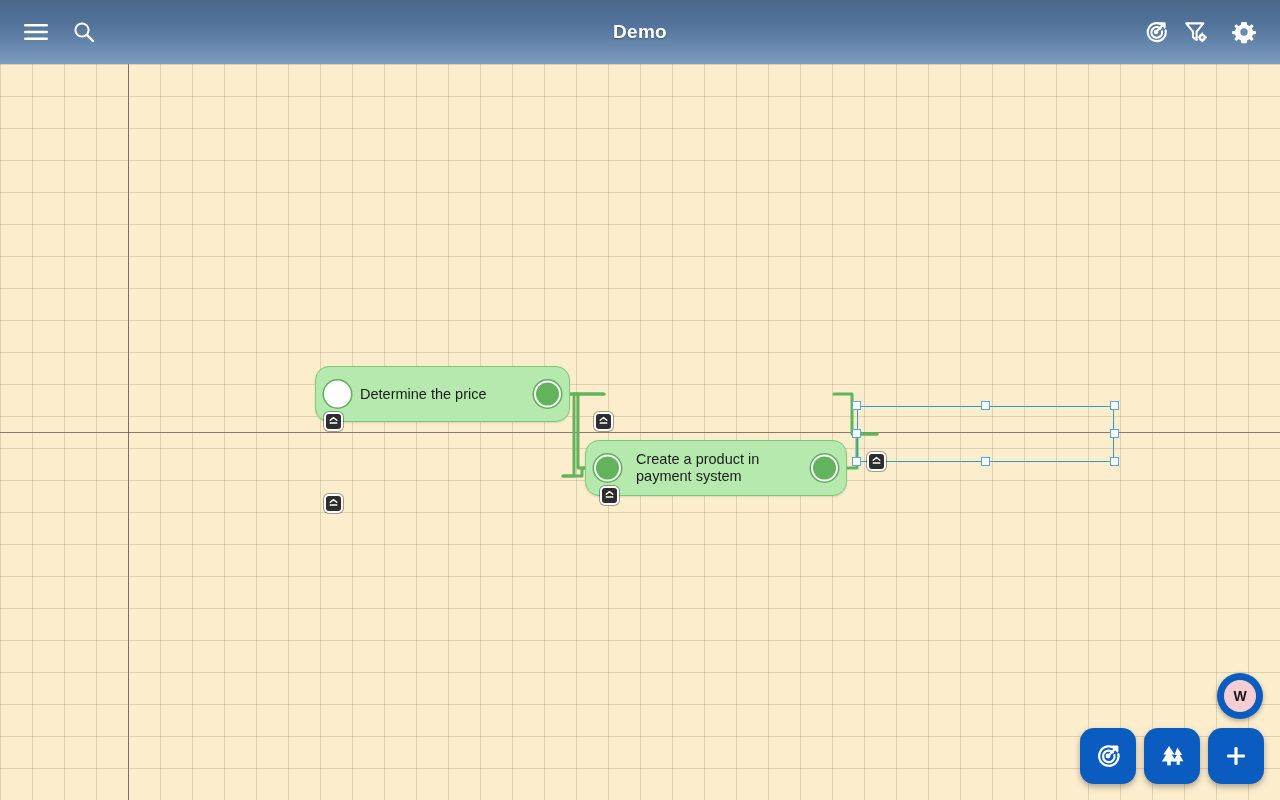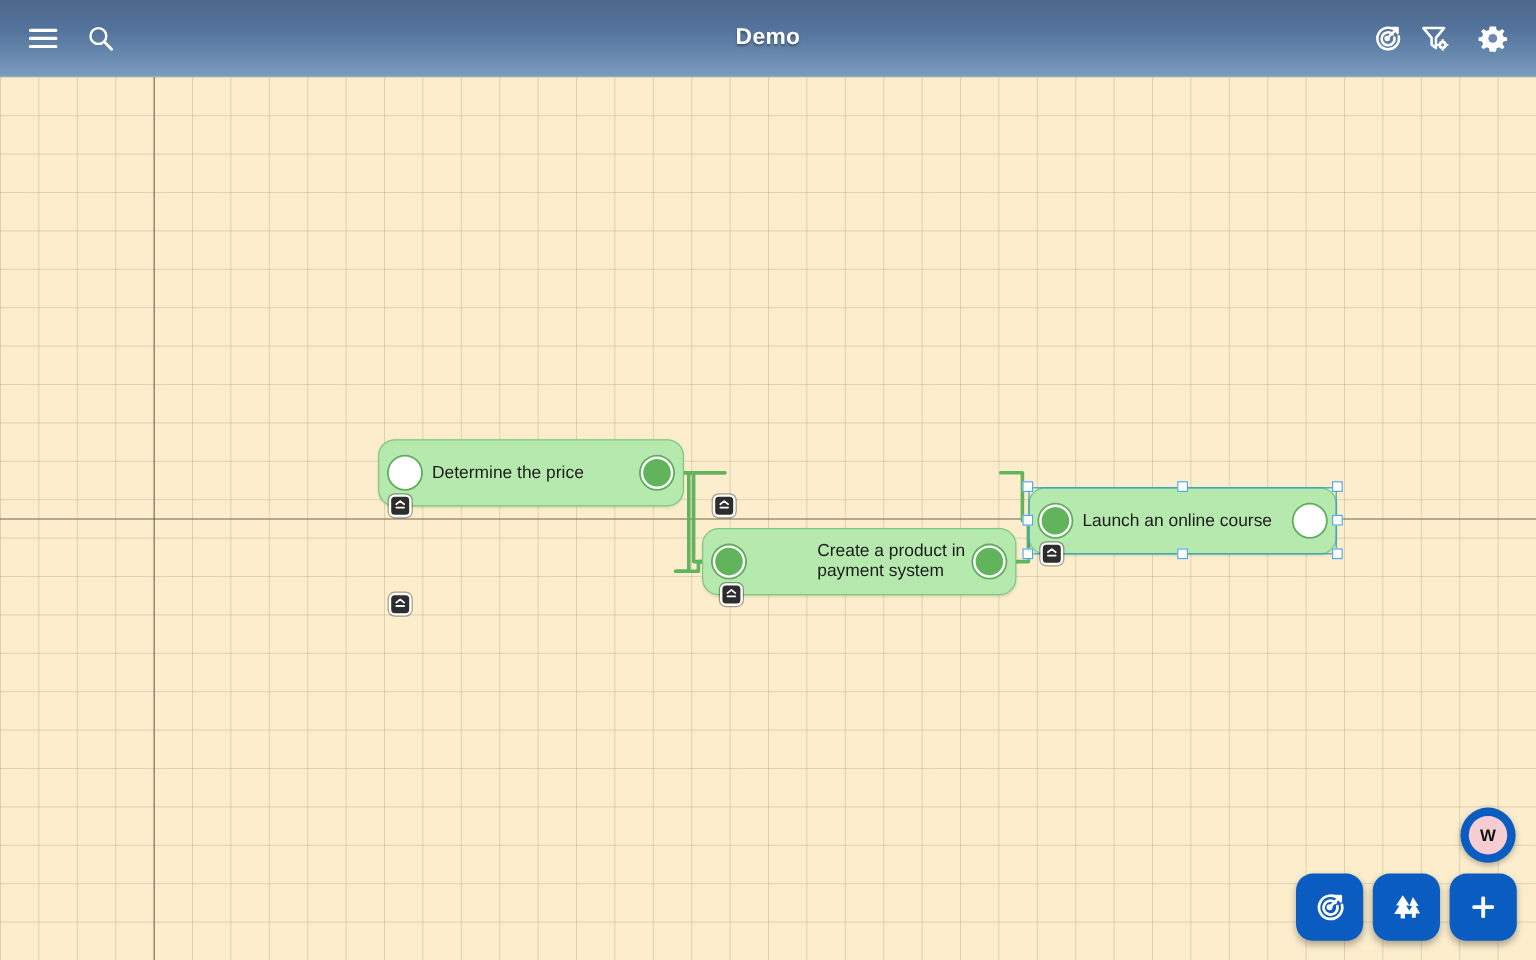--- a/index.html
+++ b/index.html
@@ -235,38 +235,33 @@
     </svg>
   </div>
 
   <div class="collapse-btn" style="left:594px; top:412px;">
     <svg width="11" height="11" viewBox="0 0 11 11">
       <path d="M2.2 4.2 L5.5 1.6 L8.8 4.2" fill="none" stroke="#fff" stroke-width="1.4" stroke-linecap="round" stroke-linejoin="round"></path>
       <rect x="1.6" y="6.2" width="7.8" height="1.6" rx="0.6" fill="#fff"></rect>
     </svg>
   </div>
 
-  <div class="card" id="node-create-product" style="left:585px; top:440px; width:262px; height:56px;padding-left:45px;">
+  <div class="card" id="node-create-product" style="left:585px; top:440px; width:262px; height:56px;">
     <span class="port left filled"></span>
     <span class="card-text" style="margin-left:50px;">Create a product in
 payment system</span>
     <span class="port right filled"></span>
   </div>
   <div class="collapse-btn" style="left:600px; top:486px;">
     <svg width="11" height="11" viewBox="0 0 11 11">
       <path d="M2.2 4.2 L5.5 1.6 L8.8 4.2" fill="none" stroke="#fff" stroke-width="1.4" stroke-linecap="round" stroke-linejoin="round"></path>
       <rect x="1.6" y="6.2" width="7.8" height="1.6" rx="0.6" fill="#fff"></rect>
     </svg>
   </div>
 
-  <div class="card" id="node-launch-course" style="left:857px; top:406px; width:257px; height:56px;">
-    <span class="port left filled"></span>
-    <span class="card-text" style="margin-left:44px;">Launch an online course</span>
-    <span class="port right"></span>
-  </div>
 
   <div id="selection" style="left:857px; top:406px; width:257px; height:56px;">
     <div class="sel-rect"></div>
     <div class="handle" style="left:-5px;  top:-5px;"></div>
     <div class="handle" style="left:124px; top:-5px;"></div>
     <div class="handle" style="left:253px; top:-5px;"></div>
     <div class="handle" style="left:-5px;  top:23px;"></div>
     <div class="handle" style="left:253px; top:23px;"></div>
     <div class="handle" style="left:-5px;  top:51px;"></div>
     <div class="handle" style="left:124px; top:51px;"></div>

